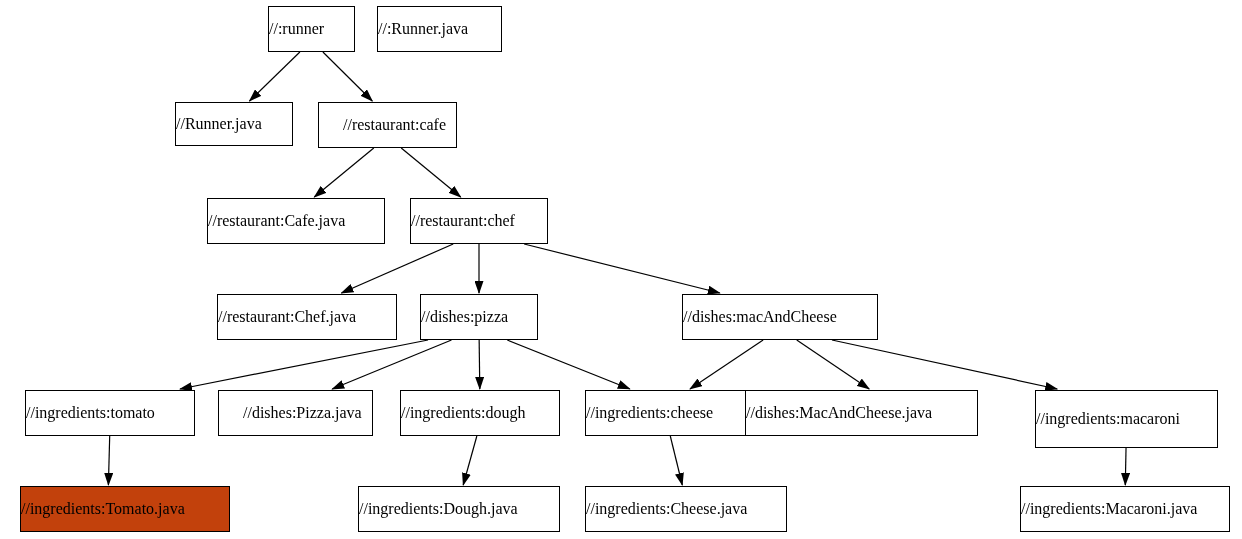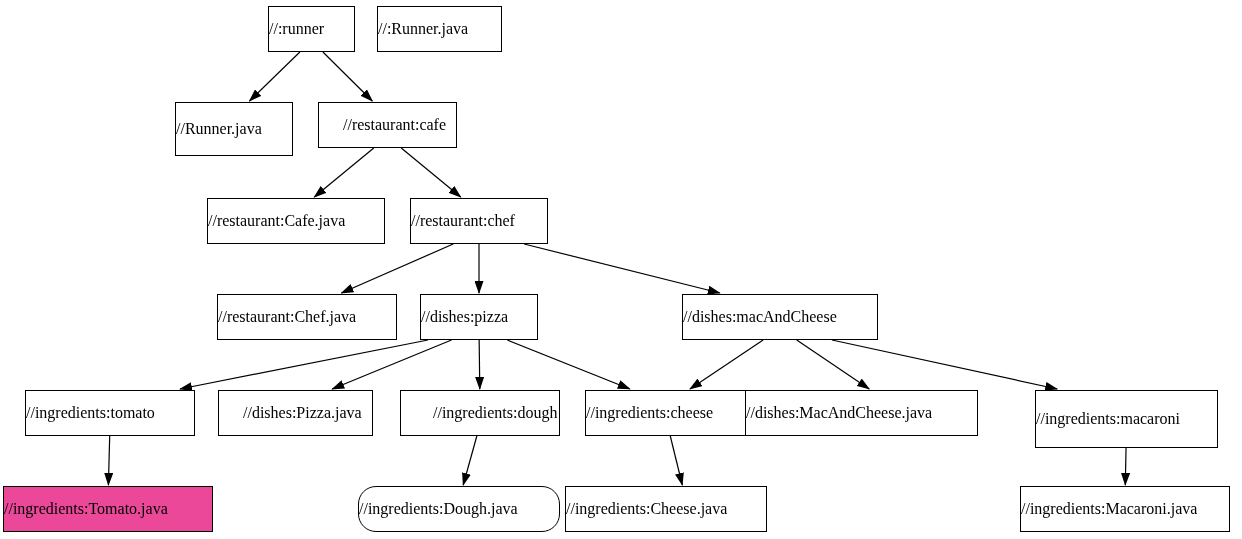--- a/index.html
+++ b/index.html
@@ -68,21 +68,21 @@
         <line x1="1126.275" y1="436" x2="1125.3" y2="485" stroke="#000000" stroke-width="1.2" marker-end="url(#arrowhead)"></line>
       </g>
   </svg>
   <div id="node-layer">
       <div class="node" style="left: 268px; top: 6px; width: 87px; height: 46px; border-color: rgb(0, 0, 0); background: rgb(255, 255, 255);">
         <span>//:runner</span>
       </div>
       <div class="node" style="left: 377px; top: 6px; width: 125px; height: 46px; border-color: rgb(0, 0, 0); background: rgb(255, 255, 255);">
         <span>//:Runner.java</span>
       </div>
-      <div class="node" style="left: 175px; top: 102px; width: 118px; height: 54px; border-color: rgb(0, 0, 0); background: rgb(255, 255, 255);">
+      <div class="node" style="left: 175px; top: 102px; width: 118px; height: 44px; border-color: rgb(0, 0, 0); background: rgb(255, 255, 255);">
         <span>//Runner.java</span>
       </div>
       <div class="node" style="left: 318px; top: 102px; width: 139px; height: 46px; border-color: rgb(0, 0, 0); background: rgb(255, 255, 255); padding-left: 24px;">
         <span>//restaurant:cafe</span>
       </div>
       <div class="node" style="left: 207px; top: 198px; width: 178px; height: 46px; border-color: rgb(0, 0, 0); background: rgb(255, 255, 255);">
         <span>//restaurant:Cafe.java</span>
       </div>
       <div class="node" style="left: 410px; top: 198px; width: 138px; height: 46px; border-color: rgb(0, 0, 0); background: rgb(255, 255, 255);">
         <span>//restaurant:chef</span>
@@ -95,38 +95,38 @@
       </div>
       <div class="node" style="left: 682px; top: 294px; width: 196px; height: 46px; border-color: rgb(0, 0, 0); background: rgb(255, 255, 255);">
         <span>//dishes:macAndCheese</span>
       </div>
       <div class="node" style="left: 25px; top: 390px; width: 170px; height: 46px; border-color: rgb(0, 0, 0); background: rgb(255, 255, 255);">
         <span>//ingredients:tomato</span>
       </div>
       <div class="node" style="left: 218px; top: 390px; width: 155px; height: 46px; border-color: rgb(0, 0, 0); background: rgb(255, 255, 255); padding-left: 24px;">
         <span>//dishes:Pizza.java</span>
       </div>
-      <div class="node" style="left: 400px; top: 390px; width: 160px; height: 46px; border-color: rgb(0, 0, 0); background: rgb(255, 255, 255); padding-left: 32px;">
+      <div class="node" style="left: 400px; top: 390px; width: 160px; height: 46px; border-color: rgb(0, 0, 0); background: rgb(255, 255, 255);">
         <span>//ingredients:dough</span>
       </div>
       <div class="node" style="left: 585px; top: 390px; width: 165px; height: 46px; border-color: rgb(0, 0, 0); background: rgb(255, 255, 255);">
         <span>//ingredients:cheese</span>
       </div>
       <div class="node" style="left: 745px; top: 390px; width: 233px; height: 46px; border-color: rgb(0, 0, 0); background: rgb(255, 255, 255);">
         <span>//dishes:MacAndCheese.java</span>
       </div>
       <div class="node" style="left: 1035px; top: 390px; width: 183px; height: 58px; border-color: rgb(0, 0, 0); background: rgb(255, 255, 255);">
         <span>//ingredients:macaroni</span>
       </div>
-      <div class="node" style="left: 3px; top: 486px; width: 210px; height: 46px; border-color: rgb(0, 0, 0); background: #ec4899;">
+      <div class="node" style="left: 20px; top: 486px; width: 210px; height: 46px; border-color: rgb(0, 0, 0); background: #c2410c;">
         <span>//ingredients:Tomato.java</span>
       </div>
-      <div class="node" style="left: 358px; top: 486px; width: 202px; height: 46px; border-color: rgb(0, 0, 0); background: rgb(255, 255, 255); border-radius: 18px;">
+      <div class="node" style="left: 358px; top: 486px; width: 202px; height: 46px; border-color: rgb(0, 0, 0); background: rgb(255, 255, 255);">
         <span>//ingredients:Dough.java</span>
       </div>
-      <div class="node" style="left: 565px; top: 486px; width: 202px; height: 46px; border-color: rgb(0, 0, 0); background: rgb(255, 255, 255);">
+      <div class="node" style="left: 585px; top: 486px; width: 202px; height: 46px; border-color: rgb(0, 0, 0); background: rgb(255, 255, 255);">
         <span>//ingredients:Cheese.java</span>
       </div>
       <div class="node" style="left: 1020px; top: 486px; width: 210px; height: 46px; border-color: rgb(0, 0, 0); background: rgb(255, 255, 255);">
         <span>//ingredients:Macaroni.java</span>
       </div>
     </div>
 </div>
 
 </body></html>

